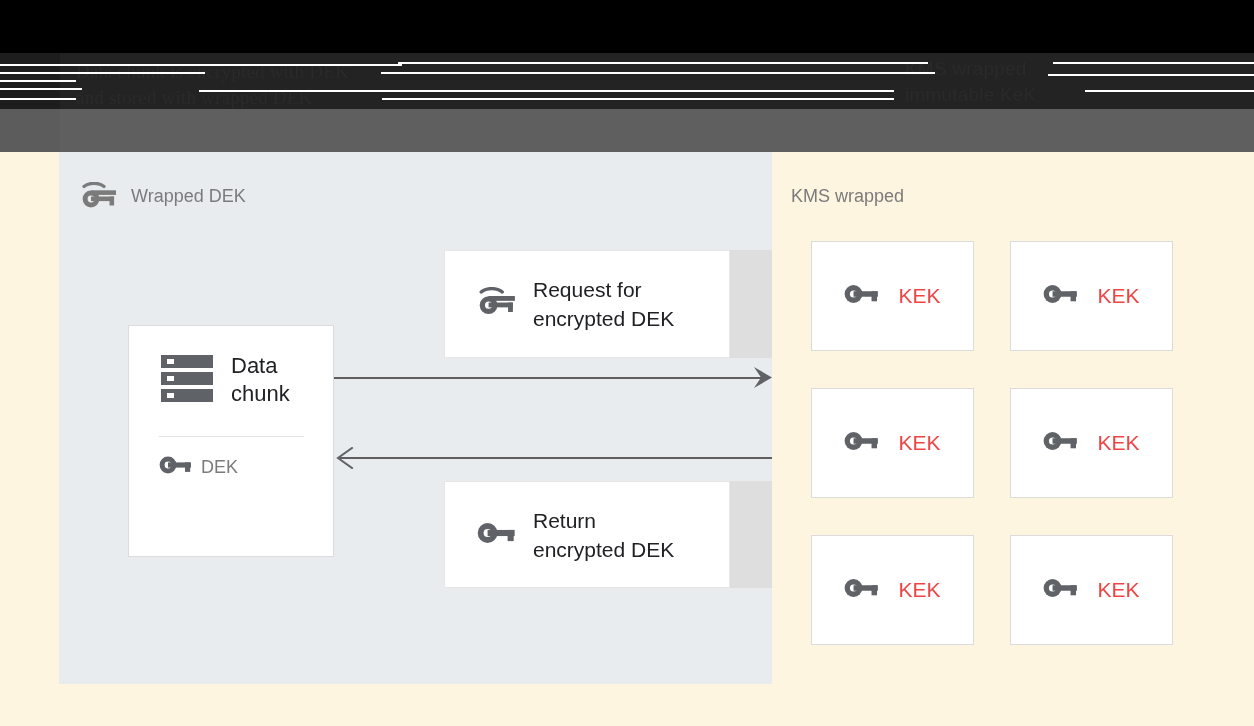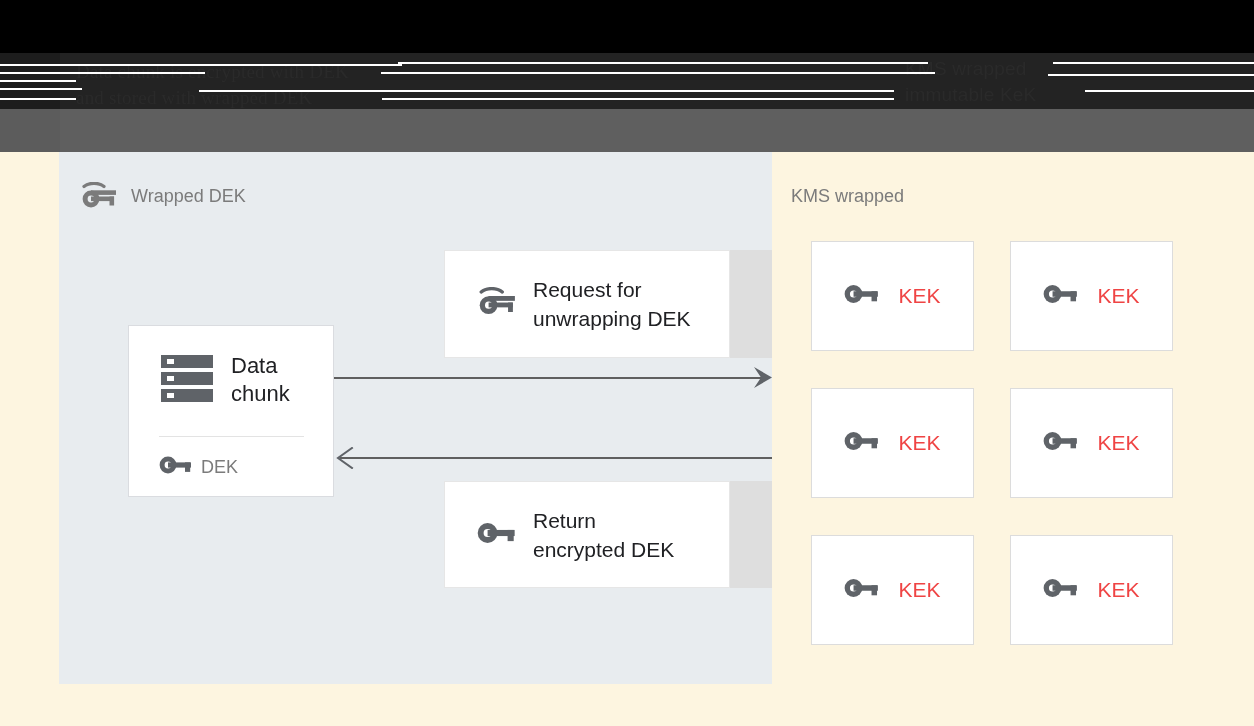--- a/index.html
+++ b/index.html
@@ -54,21 +54,21 @@
   }
   .panel-title.left  { left: 131px; top: 185px; }
   .panel-title.right { left: 791px; top: 185px; }
 
   
   .icon { display: inline-block; vertical-align: middle; }
 
   
   .card-chunk {
     position: absolute; left: 128px; top: 325px;
-    width: 206px; height: 172px;
+    width: 206px; height: 232px;
     background: #ffffff;
     border: 1px solid #dadce0;
   }
   .chunk-top {
     display: flex; align-items: center;
     padding: 26px 0 0 30px;
     gap: 16px;
   }
   .chunk-label {
     font-size: 22px; line-height: 28px; color: #202124;
@@ -207,21 +207,21 @@
       <svg width="40" height="30" viewBox="0 0 38 28" aria-hidden="true">
         <path d="M4 4.5 C9 0.2, 19 0.2, 24 4.5" stroke="#5f6368" stroke-width="3.2" fill="none" stroke-linecap="round"></path>
         <circle cx="11" cy="17" r="8.4" fill="#5f6368"></circle>
         <circle cx="11" cy="17" r="3.4" fill="#ffffff"></circle>
         <rect x="11" y="8.3" width="25" height="4.6" fill="#5f6368"></rect>
         <rect x="11" y="14.5" width="23" height="4.6" fill="#5f6368"></rect>
         <rect x="29.5" y="14.5" width="4.6" height="9" fill="#5f6368"></rect>
       </svg>
     </span>
     <div class="msg-text">Request for
-unwrapping DEK</div>
+encrypted DEK</div>
   </div>
 
   <div class="msg-shadow msg-return-shadow"></div>
   <div class="msg-card msg-return">
     <span class="icon">
       <svg width="40" height="26" viewBox="0 0 34 22" aria-hidden="true">
         <circle cx="9" cy="11" r="8.4" fill="#5f6368"></circle>
         <circle cx="9" cy="11" r="3.4" fill="#ffffff"></circle>
         <rect x="9" y="8.4" width="23" height="5.2" fill="#5f6368"></rect>
         <rect x="26" y="8.4" width="5.2" height="9.5" fill="#5f6368"></rect>

